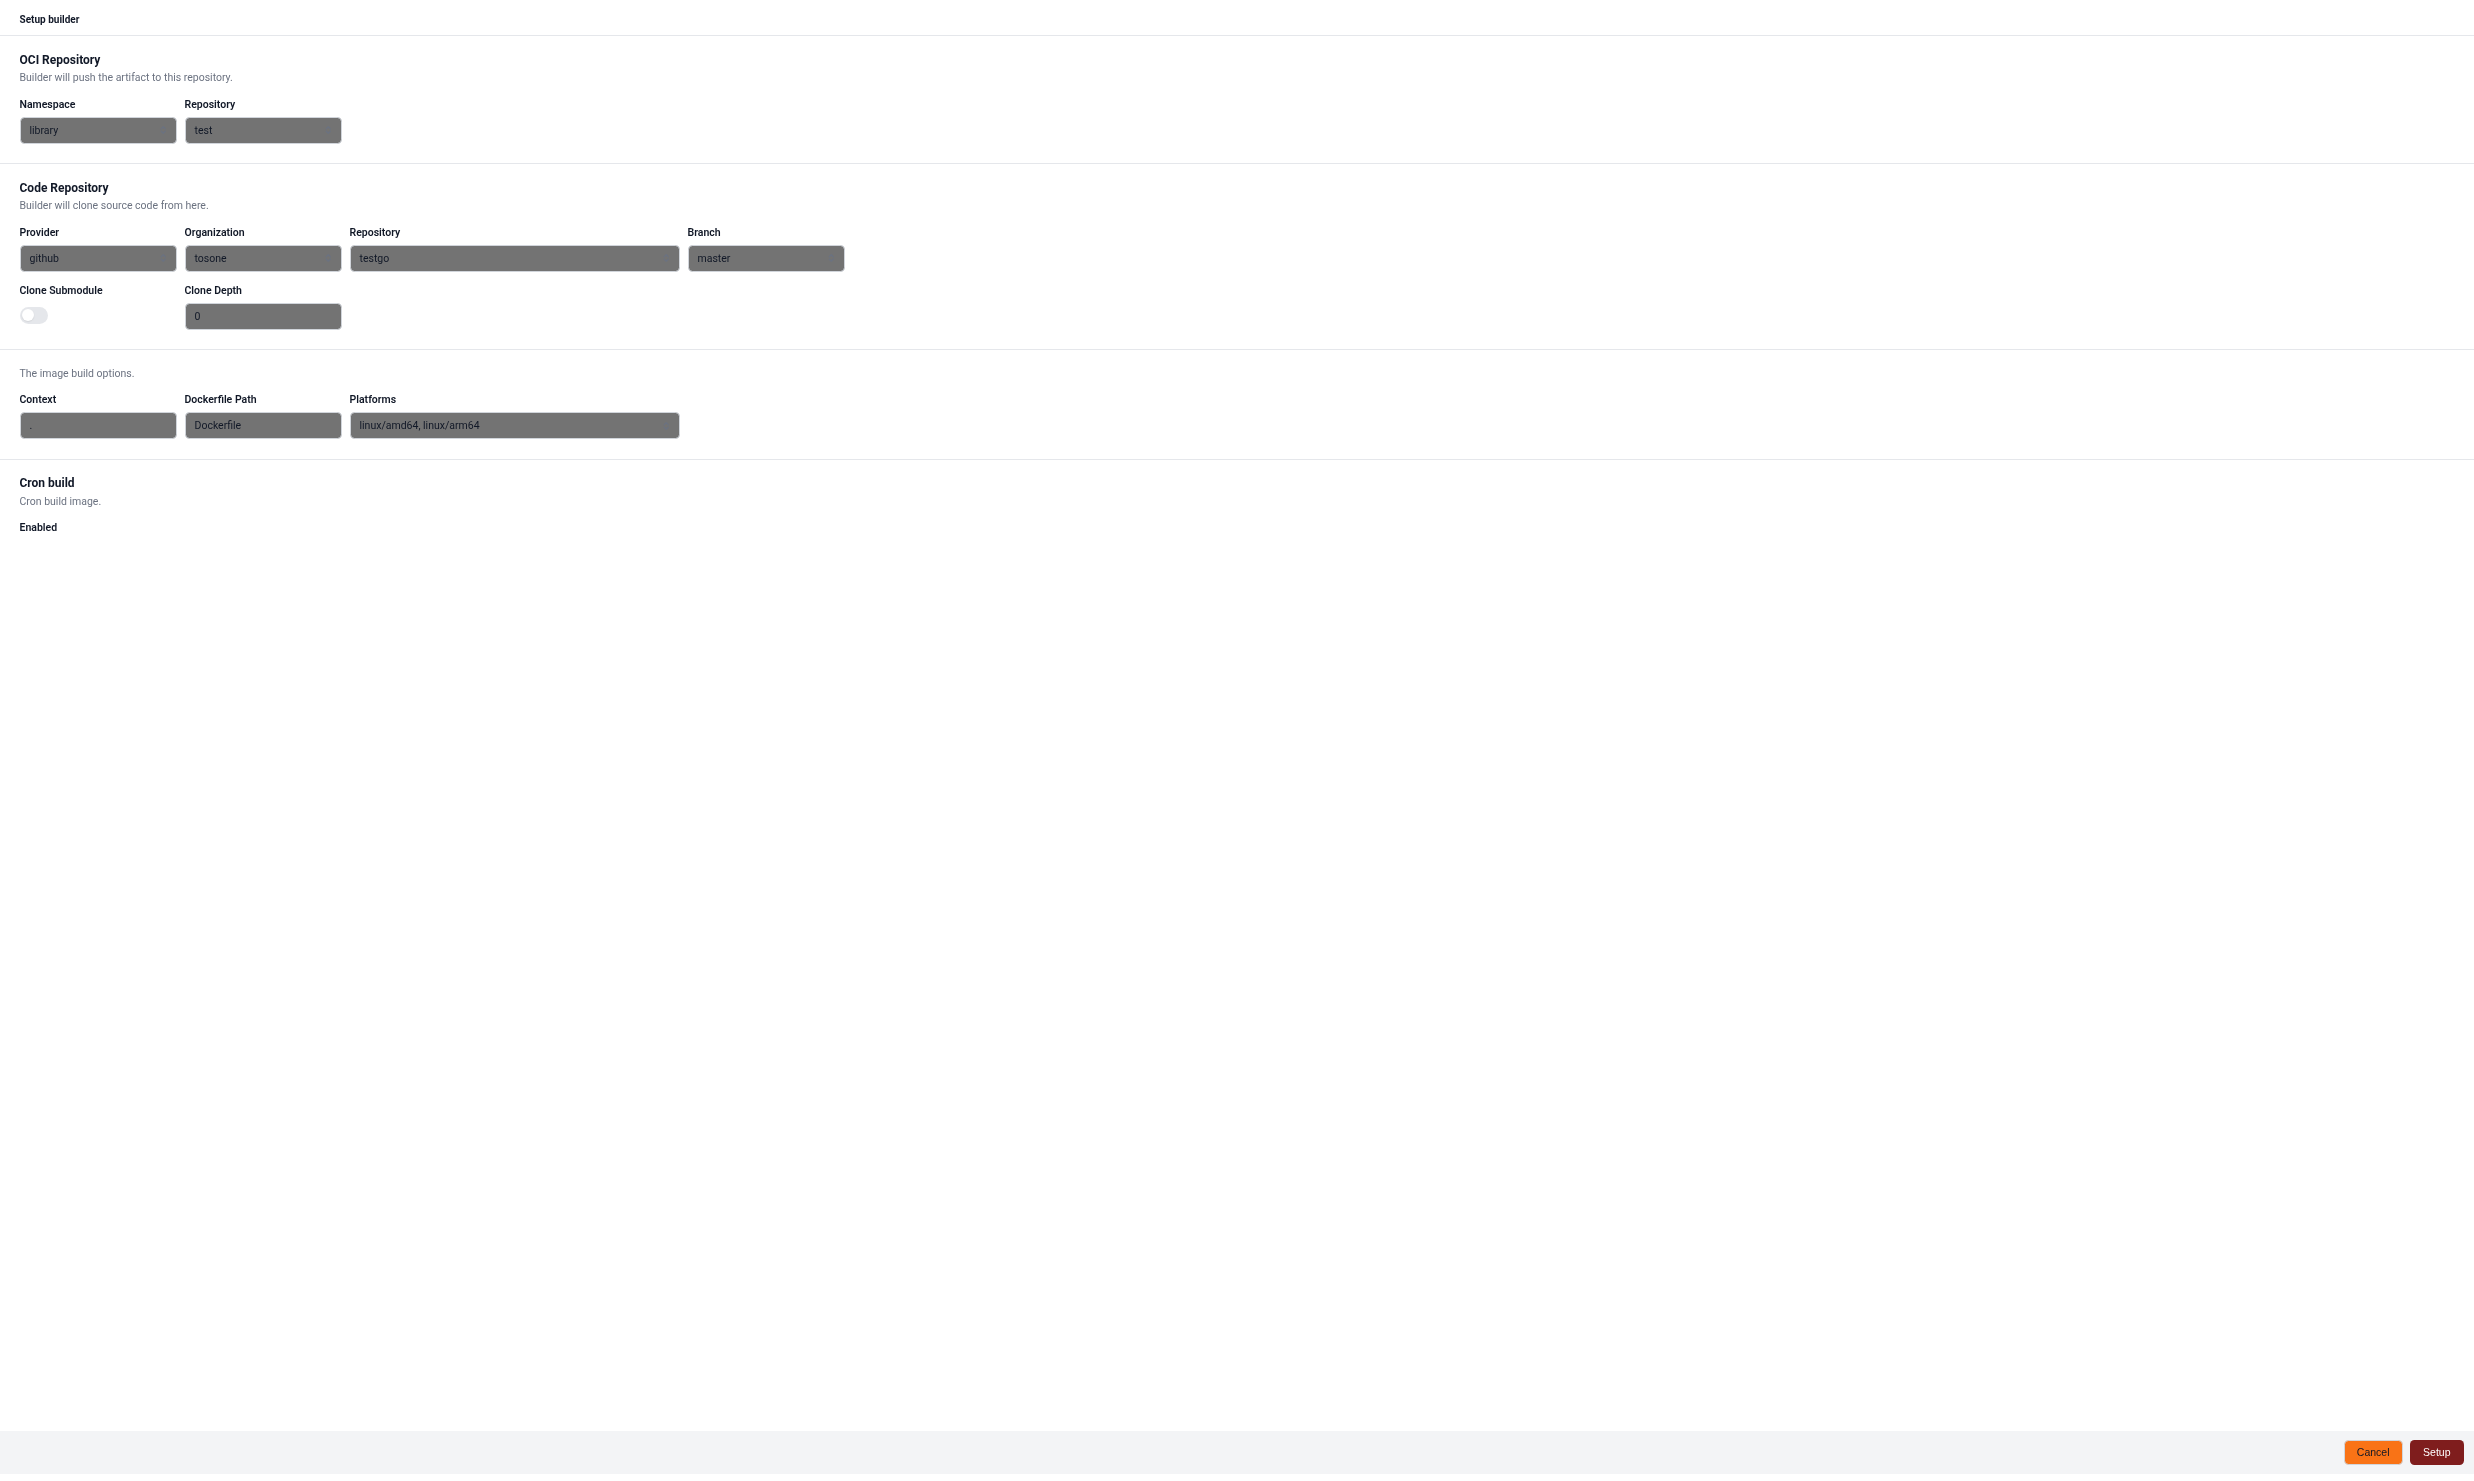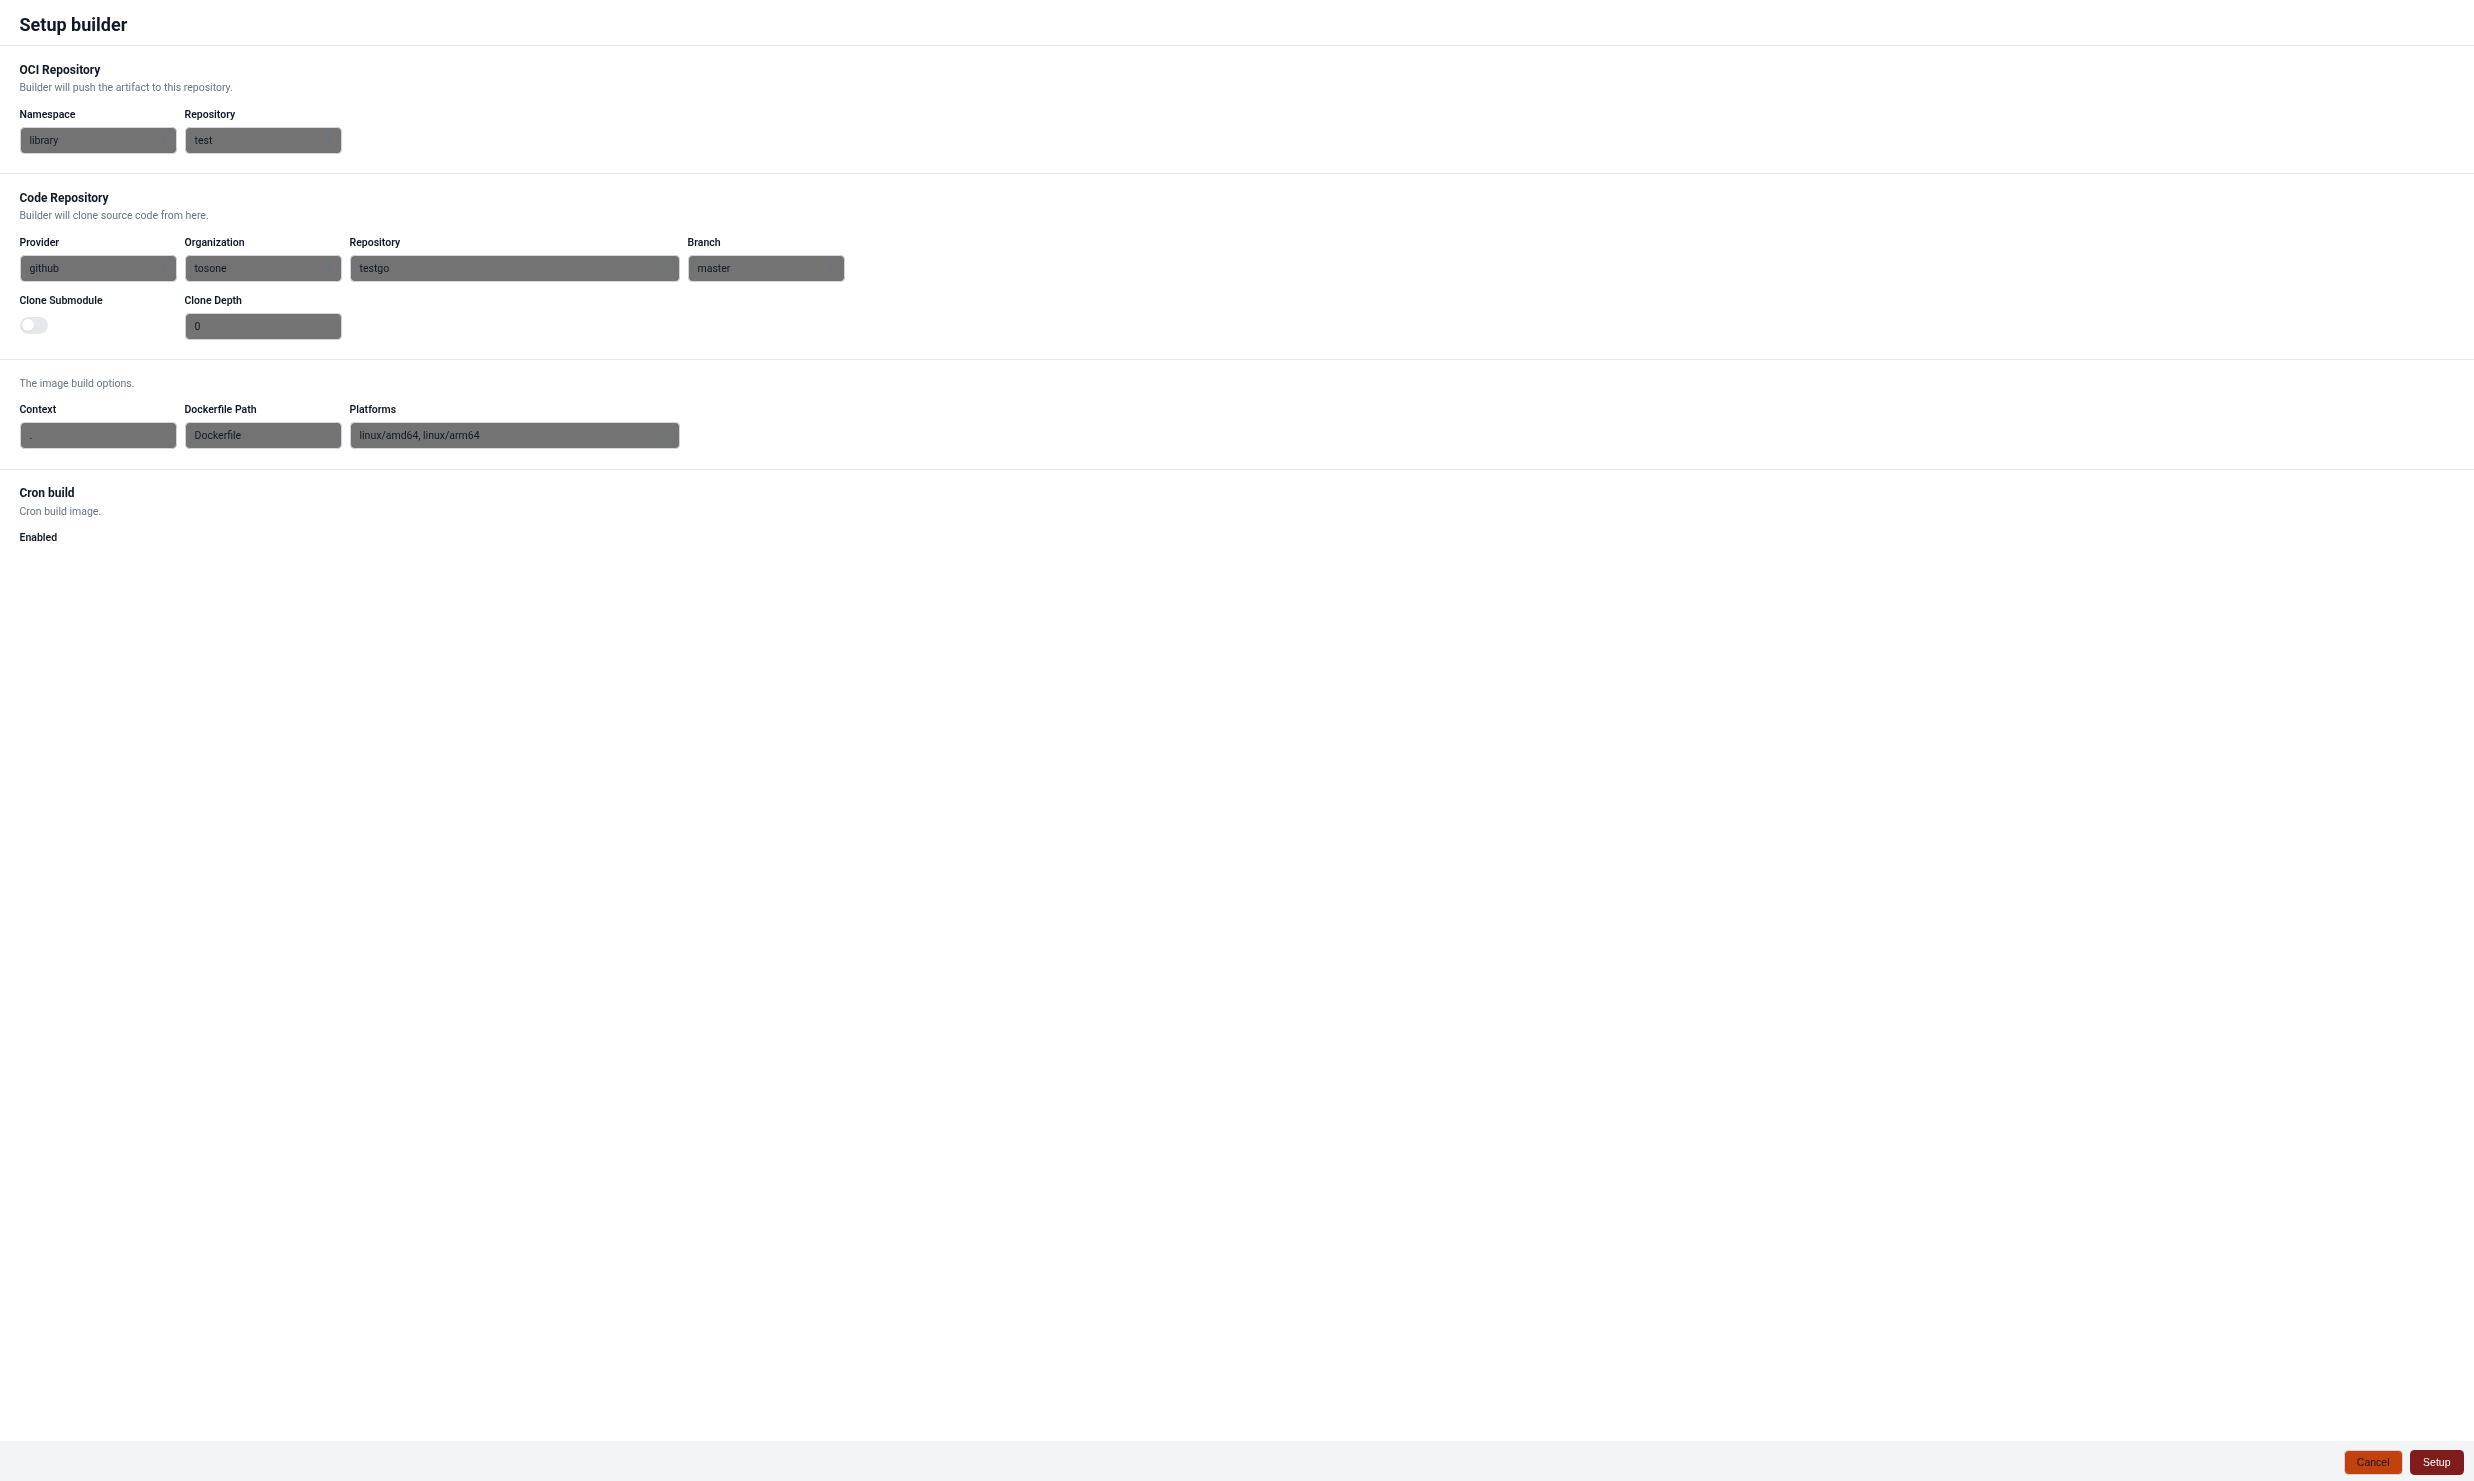--- a/index.html
+++ b/index.html
@@ -8,21 +8,21 @@
       padding: 0;
     }
     body {
       font-family: -apple-system, BlinkMacSystemFont, "Segoe UI", Roboto, "Helvetica Neue", Arial, sans-serif;
       font-size: 10.5px;
       color: #111827;
       background: #fff;
     }
     .page-title {
       padding: 13.5px 19.5px 10.5px 19.5px;
-      font-size: 18px;
+      font-size: 10px;
       font-weight: 700;
       border-bottom: 0.7px solid #e5e7eb;
     }
     .section {
       padding: 16.5px 19.5px 19.5px 19.5px;
       border-bottom: 0.7px solid #e5e7eb;
     }
     .section:last-of-type {
       border-bottom: none;
     }
@@ -122,21 +122,21 @@
       padding: 0 12px;
       border-radius: 4.5px;
       font-size: 10.5px;
       font-weight: 500;
       cursor: pointer;
       display: inline-flex;
       align-items: center;
       border: 0.7px solid transparent;
     }
     .btn-secondary {
-      background: #c2410c;
+      background: #f97316;
       border-color: #d1d5db;
       color: #111827;
     }
     .btn-primary {
       background: #7f1d1d;
       color: #fff;
     }
     .content-wrap {
       min-height: calc(100vh - 43px);
       display: flex;

